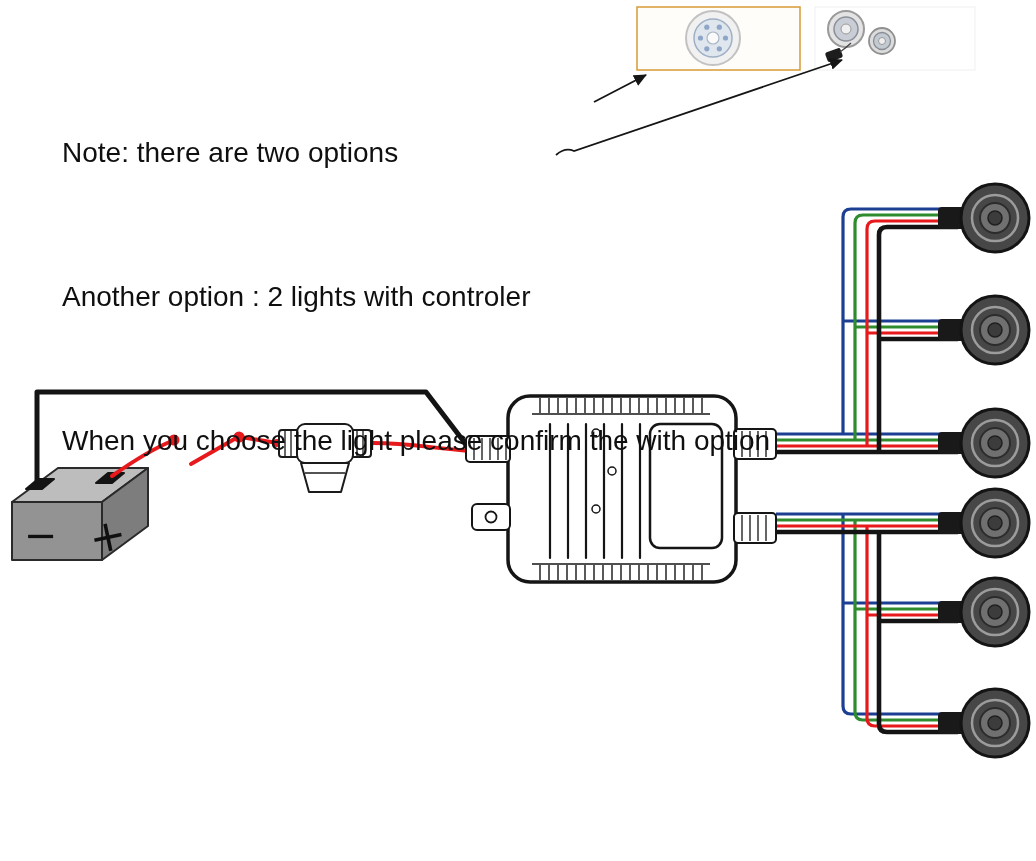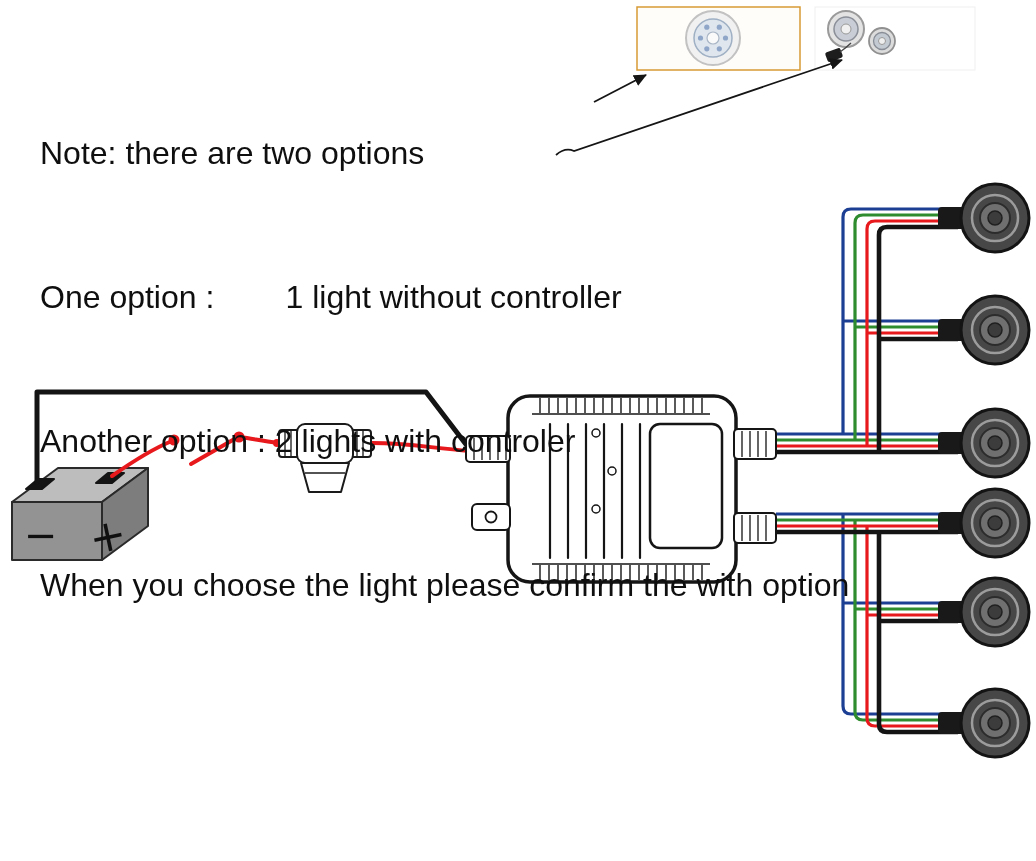--- a/index.html
+++ b/index.html
@@ -12,22 +12,22 @@
     font-family: "Liberation Sans", sans-serif;
     color: #0f0f0f;
   }
   .diagram-svg {
     position: absolute;
     left: 0; top: 0;
     width: 1036px; height: 861px;
   }
   .notes {
     position: absolute;
-    left: 40px; top: 33px;
-    font-size: 32px;
+    left: 62px; top: 33px;
+    font-size: 28px;
     line-height: 48px;
     white-space: pre;
   }
   .footer {
     position: absolute;
     left: 50px; top: 768px;
     font-size: 28px;
     line-height: 46px;
     white-space: pre;
   }
@@ -164,21 +164,20 @@
     <use href="#rgb-light-shape" transform="translate(995 218)"></use>
     <use href="#rgb-light-shape" transform="translate(995 330)"></use>
     <use href="#rgb-light-shape" transform="translate(995 443)"></use>
     <use href="#rgb-light-shape" transform="translate(995 523)"></use>
     <use href="#rgb-light-shape" transform="translate(995 612)"></use>
     <use href="#rgb-light-shape" transform="translate(995 723)"></use>
   </svg>
 
   <div class="notes">
     <div>Note: there are two options</div>
-    <div>One option :        1 light without controller</div>
     <div>Another option : 2 lights with controler</div>
     <div>When you choose the light please confirm the with option</div>
   </div>
 
   <div class="footer">
     <div>One controller can drive 6 pcs Jiawill RGB lights</div>
     
   </div>
 
 </div>

